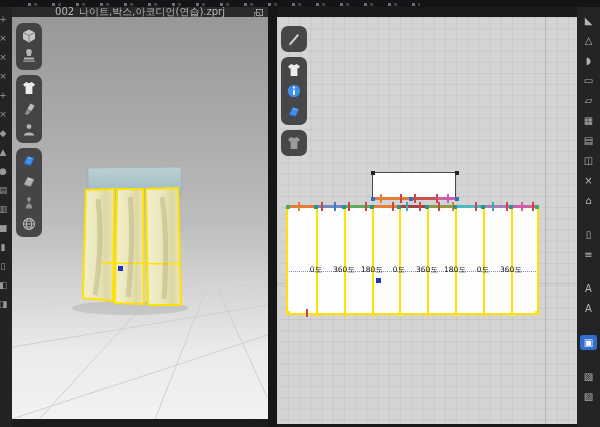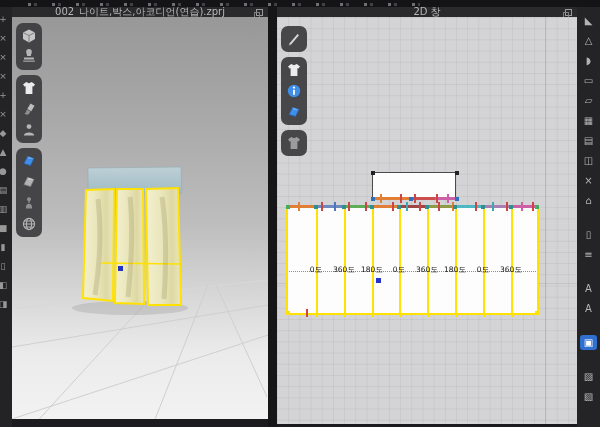--- a/index.html
+++ b/index.html
@@ -84,24 +84,20 @@
 <body>
 
 <div id="stage">
 
   <div class="menubar">
     <div class="remnant"></div>
   </div>
 
   <div class="tbar tbar-left">
     <span>002_나이트,박스,아코디언(연습).zprj</span>
-    <span class="float-ico"></span>
-  </div>
-  <div class="tbar tbar-right">
-    <span>2D 창</span>
     <span class="float-ico"></span>
   </div>
 
   <div class="leftstrip">
       <span class="ticon">+</span>
       <span class="ticon">×</span>
       <span class="ticon">×</span>
       <span class="ticon">×</span>
       <span class="ticon">+</span>
       <span class="ticon">×</span>

